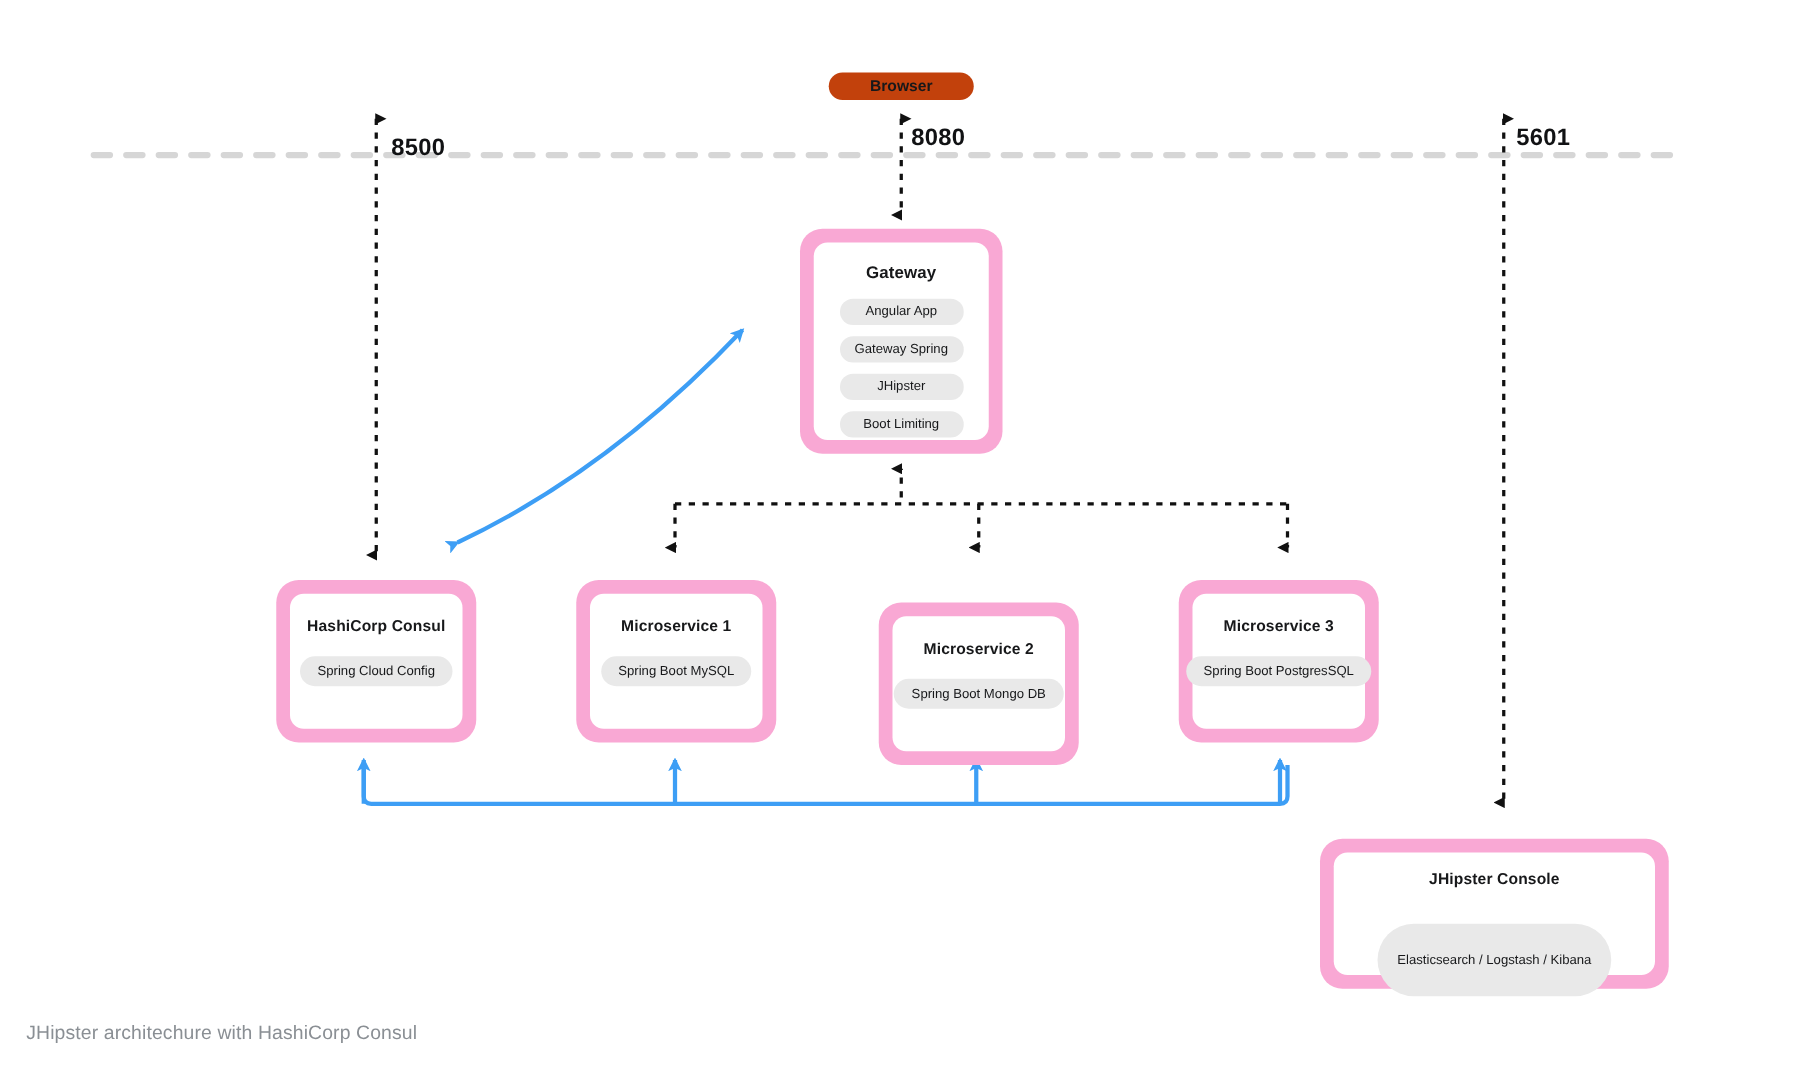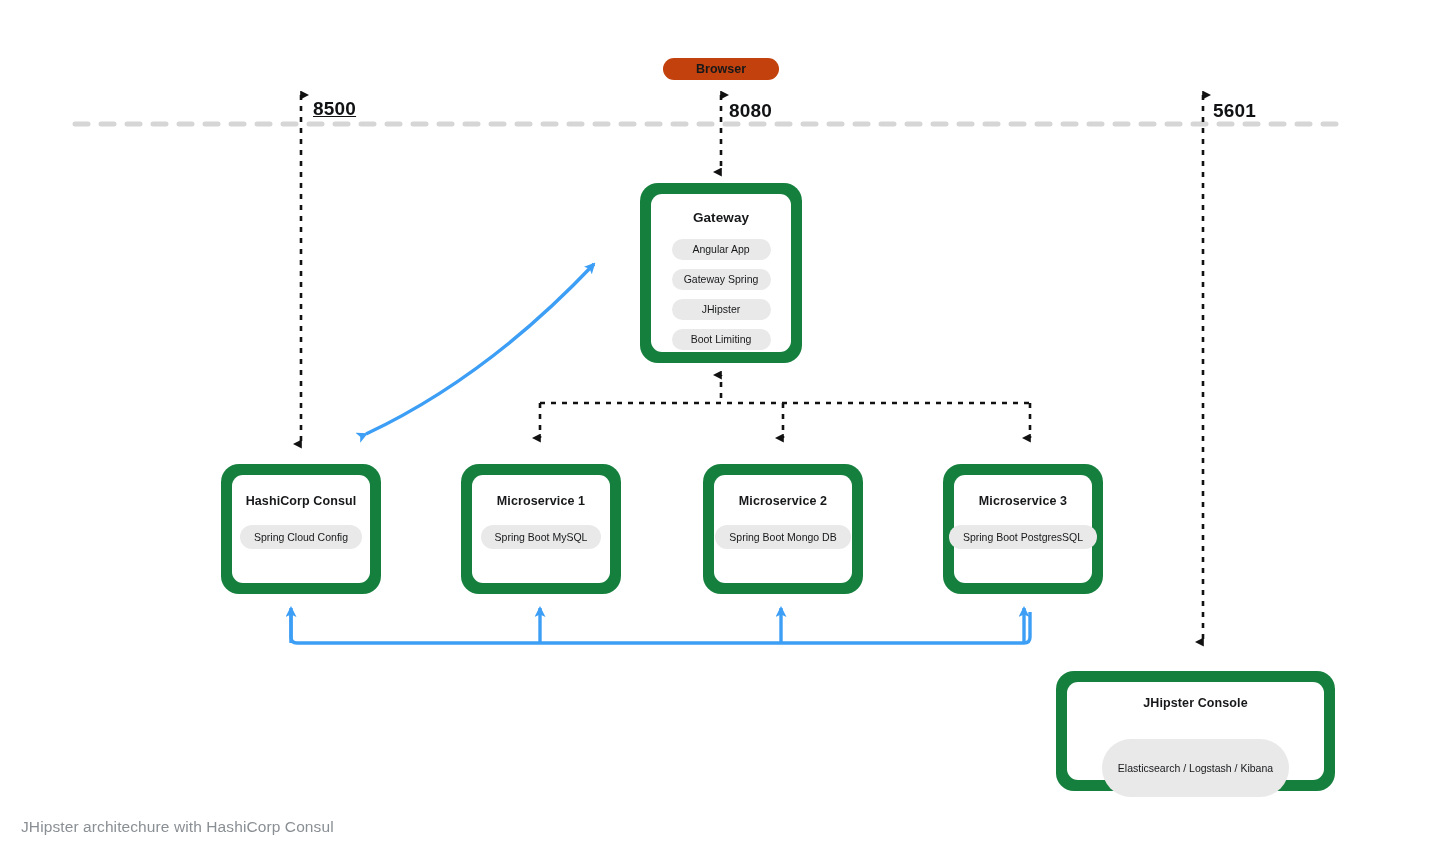--- a/index.html
+++ b/index.html
@@ -24,21 +24,21 @@
     top: 0;
     width: 1444px;
     height: 860px;
     pointer-events: none;
   }
 
   
   .node {
     position: absolute;
     box-sizing: border-box;
-    background: #15803d;
+    background: #f9a8d4;
     border-radius: 18px;
     padding: 11px;
   }
   .node > .inner {
     box-sizing: border-box;
     width: 100%;
     height: 100%;
     background: #ffffff;
     border-radius: 11px;
     display: flex;
@@ -83,21 +83,21 @@
   .svc .inner { padding-top: 19px; }
   .svc .pill {
     height: 24px;
     line-height: 24px;
     font-size: 10.5px;
     padding: 0 14px;
     margin-top: 17px;
   }
   #svc-0 { left: 221px; }
   #svc-1 { left: 461px; }
-  #svc-2 { left: 703px; }
+  #svc-2 { left: 703px; margin-top: 18px; }
   #svc-3 { left: 943px; }
 
   
   #console-box {
     left: 1056px;
     top: 671px;
     width: 279px;
     height: 120px;
   }
   #console-box .inner { padding-top: 14px; }
@@ -128,21 +128,21 @@
 
   
   .port-label {
     position: absolute;
     font-size: 19px;
     font-weight: 700;
     color: #111214;
     letter-spacing: 0.2px;
     white-space: nowrap;
   }
-  #port-8500 { left: 313px; top: 98px; text-decoration: underline; }
+  #port-8500 { left: 313px; top: 108px; }
   #port-8080 { left: 729px; top: 100px; }
   #port-5601 { left: 1213px; top: 100px; }
 
   
   #caption {
     position: absolute;
     left: 21px;
     top: 818px;
     font-size: 15.5px;
     color: #8a8f94;

